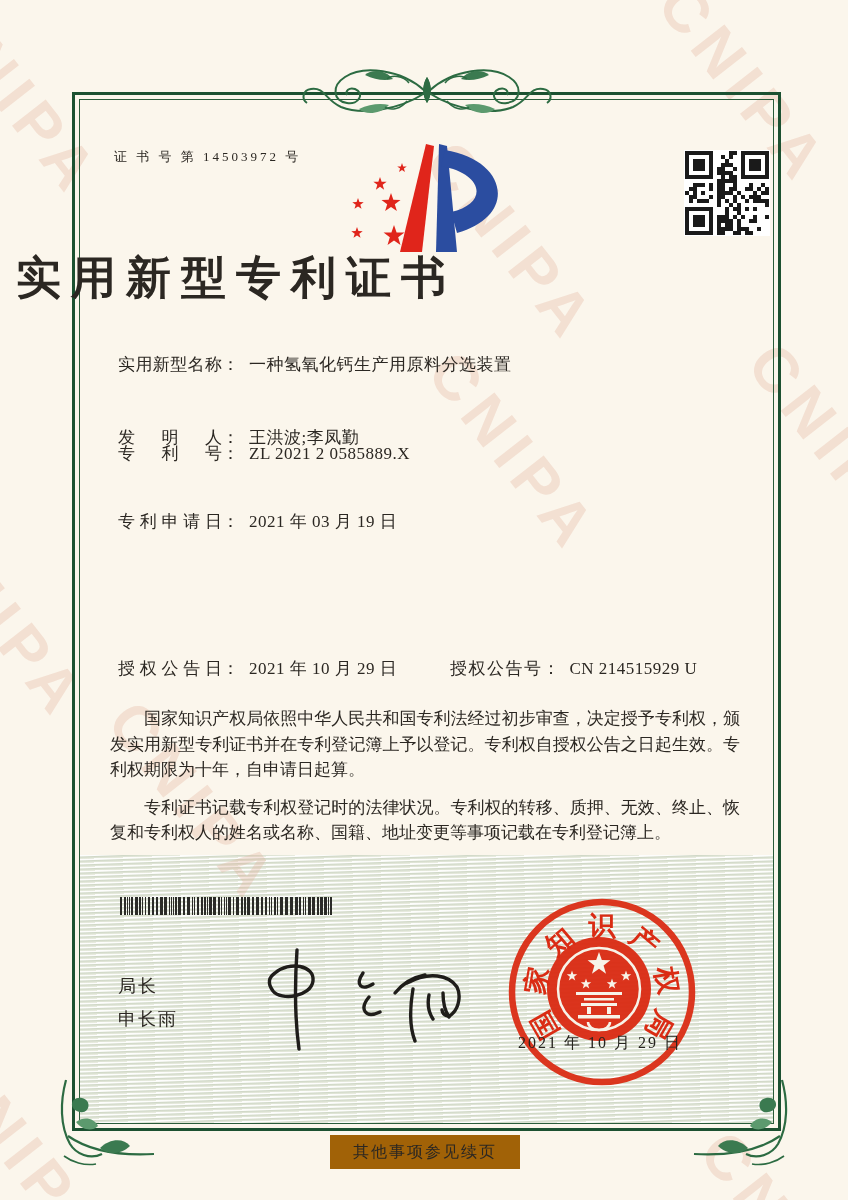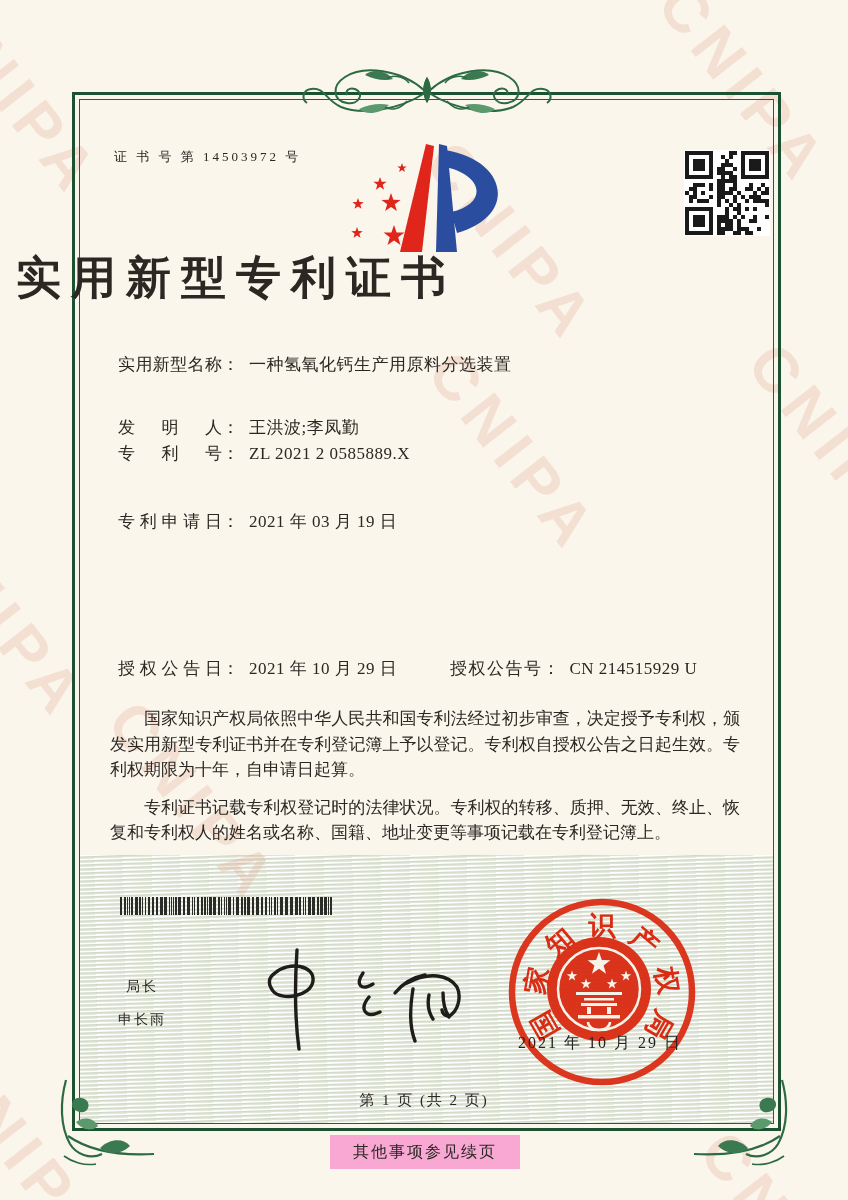--- a/index.html
+++ b/index.html
@@ -40,25 +40,25 @@
   .field-row{left:118px;width:660px;font-size:17px;white-space:nowrap;}
   .flabel{display:inline-block;width:104px;text-align:justify;text-align-last:justify;}
   .fcolon{display:inline-block;}
   .fvalue{margin-left:10px;letter-spacing:.5px;}
   .grant-right{position:absolute;left:332px;top:0;}
   .grant-right .fcompact{letter-spacing:1.5px;}
   .paras{left:98px;top:694px;width:654px;font-size:17px;line-height:25.5px;
     text-align:justify;}
   .paras p{margin:12px;text-indent:2em;}
   .barcode{left:120px;top:897px;width:215px;height:18px;}
-  .sig-block{left:118px;top:970px;font-size:14px;letter-spacing:2px;line-height:33px;text-align:center;}
+  .sig-block{left:118px;top:970px;font-size:18px;letter-spacing:2px;line-height:33px;}
   .sig-svg{left:245px;top:935px;width:220px;height:120px;}
   .seal{left:502px;top:892px;width:200px;height:200px;}
   .page-info{left:0;right:0;top:1091px;text-align:center;font-size:15px;letter-spacing:2px;}
-  .cont-note{left:330px;top:1135px;width:190px;height:34px;background:#f9a8d4;
+  .cont-note{left:330px;top:1135px;width:190px;height:34px;background:#a16207;
     text-align:center;line-height:34px;font-size:16px;letter-spacing:2px;}
   svg text{font-family:"Liberation Serif","DejaVu Serif",serif;}
 </style>
 </head>
 <body>
 
 <div id="sheet">
 
   <div class="wave-band"></div>
 
@@ -257,21 +257,21 @@
         <rect x="60" y="80" width="4" height="4"></rect>
         <rect x="64" y="80" width="4" height="4"></rect>
       </g>
   </svg>
 
   <div class="content title">实用新型专利证书</div>
 
   <div class="content field-row" style="top:353px">
     <span class="flabel">实用新型名称</span><span class="fcolon">：</span><span class="fvalue">一种氢氧化钙生产用原料分选装置</span>
   </div>
-  <div class="content field-row" style="top:416px">
+  <div class="content field-row" style="top:426px">
     <span class="flabel">发明人</span><span class="fcolon">：</span><span class="fvalue">王洪波;李凤勤</span>
   </div>
   <div class="content field-row" style="top:442px">
     <span class="flabel">专利号</span><span class="fcolon">：</span><span class="fvalue">ZL 2021 2 0585889.X</span>
   </div>
   <div class="content field-row" style="top:510px">
     <span class="flabel">专利申请日</span><span class="fcolon">：</span><span class="fvalue">2021 年 03 月 19 日</span>
   </div>
   <div class="content field-row" style="top:657px">
     <span class="flabel">授权公告日</span><span class="fcolon">：</span><span class="fvalue">2021 年 10 月 29 日</span>
@@ -397,16 +397,15 @@
         <rect x="-18" y="14" width="36" height="3"></rect>
         <rect x="-12" y="18" width="4" height="7"></rect>
         <rect x="8" y="18" width="4" height="7"></rect>
         <rect x="-21" y="26" width="42" height="3.5"></rect>
       </g>
       <path d="M-11,33 a11,8 0 0 0 22,0" fill="none" stroke="#f7f3e8" stroke-width="2.5"></path>
     </g>
     <text x="-2" y="56" text-anchor="middle" font-size="16" letter-spacing="2" fill="#26241f">2021 年 10 月 29 日</text>
   </svg>
 
-  <div class="content page-info">第 1 页 (共 2 页)</div>
   <div class="content cont-note">其他事项参见续页</div>
 
 </div>
 
 </body></html>

